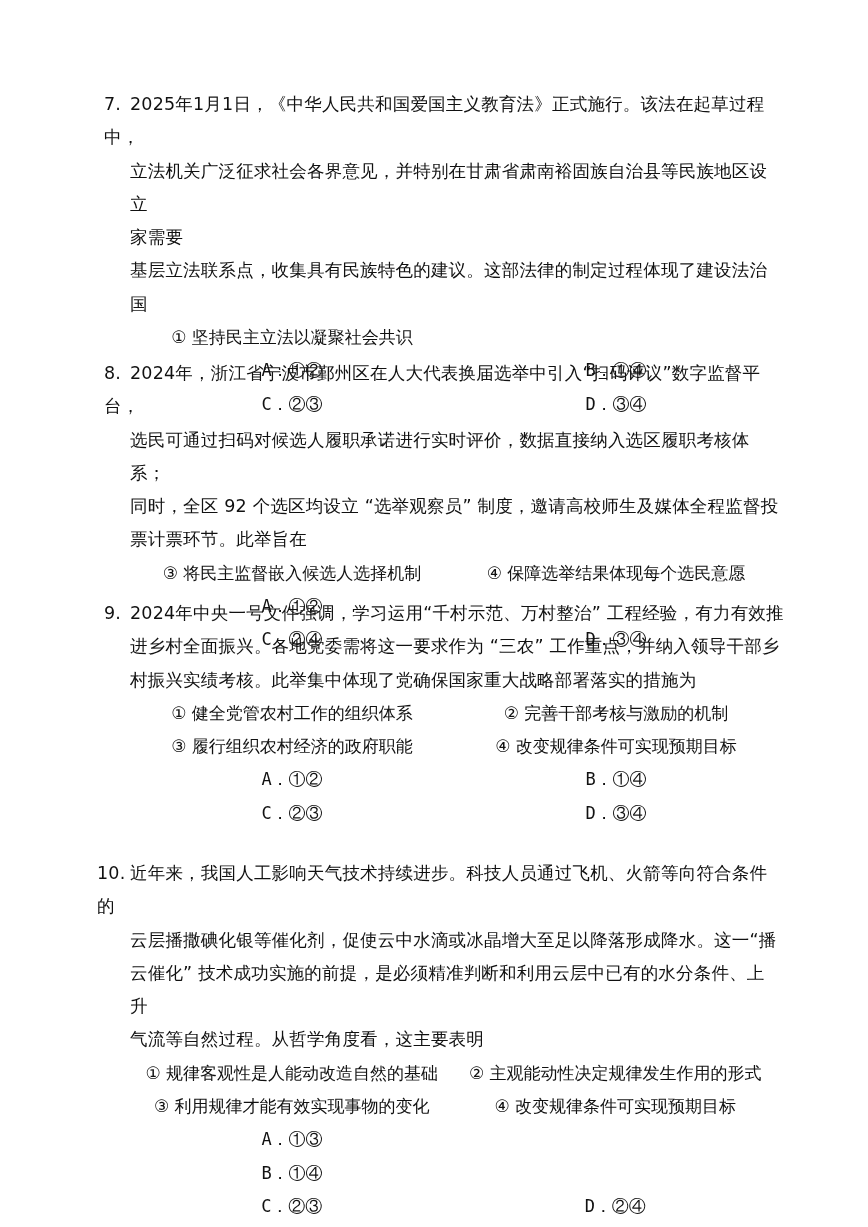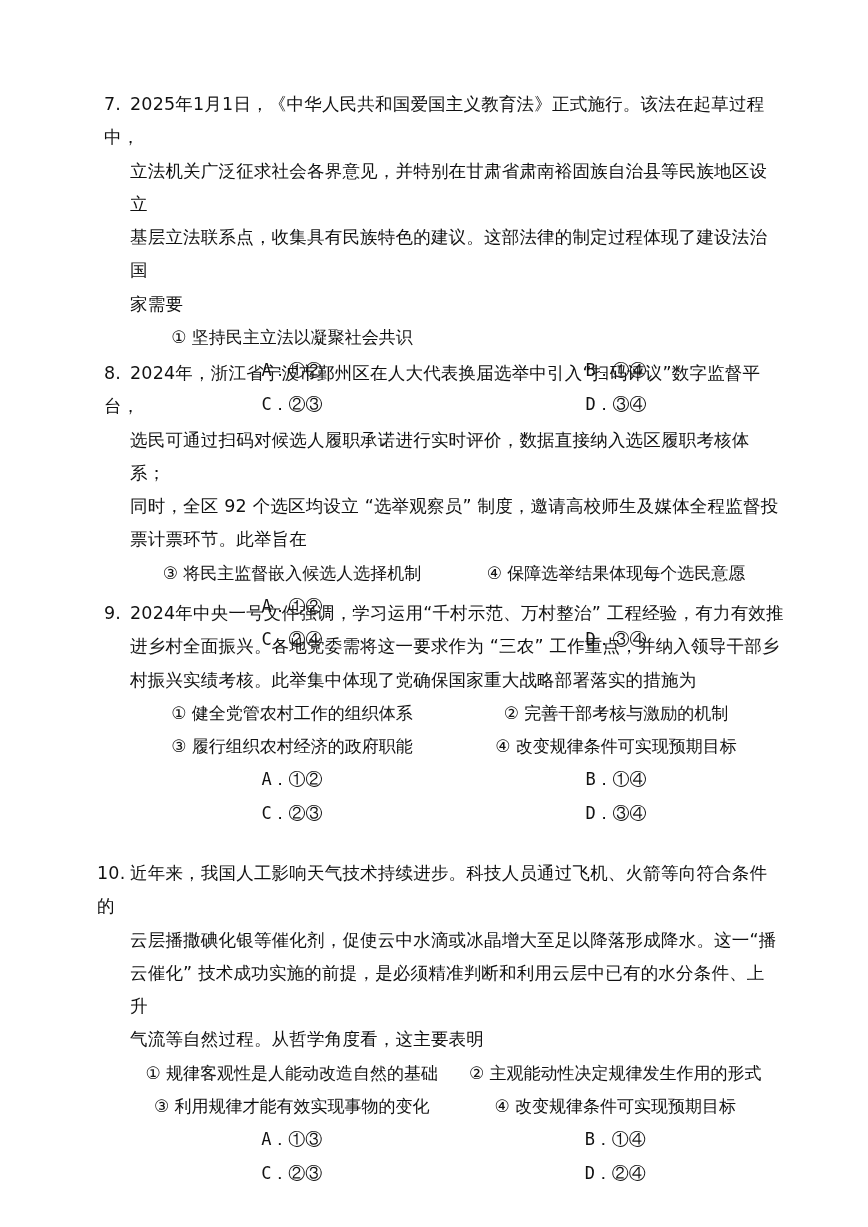--- a/index.html
+++ b/index.html
@@ -19,22 +19,22 @@
 </style>
 </head>
 <body>
 
 <div class="page">
 
   <div class="q" style="top:88px;">
     <div class="stem">
       <div><span class="num">7.</span><span>2025年1月1日，《中华人民共和国爱国主义教育法》正式施行。该法在起草过程中，</span></div>
       <div class="cont">立法机关广泛征求社会各界意见，并特别在甘肃省肃南裕固族自治县等民族地区设立</div>
+      <div class="cont">家需要</div>
       <div class="cont">基层立法联系点，收集具有民族特色的建议。这部法律的制定过程体现了建设法治国</div>
-      <div class="cont">家需要</div>
     </div>
     <div class="opts">
       <div class="row">
         <span class="cell">① 坚持民主立法以凝聚社会共识</span>
       </div>
       <div class="row">
         <span class="cell choice">A．①②</span>
         <span class="cell choice">B．①④</span>
       </div>
       <div class="row">
@@ -101,21 +101,21 @@
     </div>
     <div class="opts">
       <div class="row" style="padding-left:33px;">
         <span class="cell">① 规律客观性是人能动改造自然的基础</span>
         <span class="cell">② 主观能动性决定规律发生作用的形式</span>
       </div>
       <div class="row" style="padding-left:33px;">
         <span class="cell">③ 利用规律才能有效实现事物的变化</span>
         <span class="cell">④ 改变规律条件可实现预期目标</span>
       </div>
-      <div class="row" style="padding-left:33px;">
+      <div class="row" style="padding-left:33px;flex-direction:column;">
         <span class="cell choice">A．①③</span>
         <span class="cell choice">B．①④</span>
       </div>
       <div class="row" style="padding-left:33px;">
         <span class="cell choice">C．②③</span>
         <span class="cell choice">D．②④</span>
       </div>
     </div>
   </div>
 

